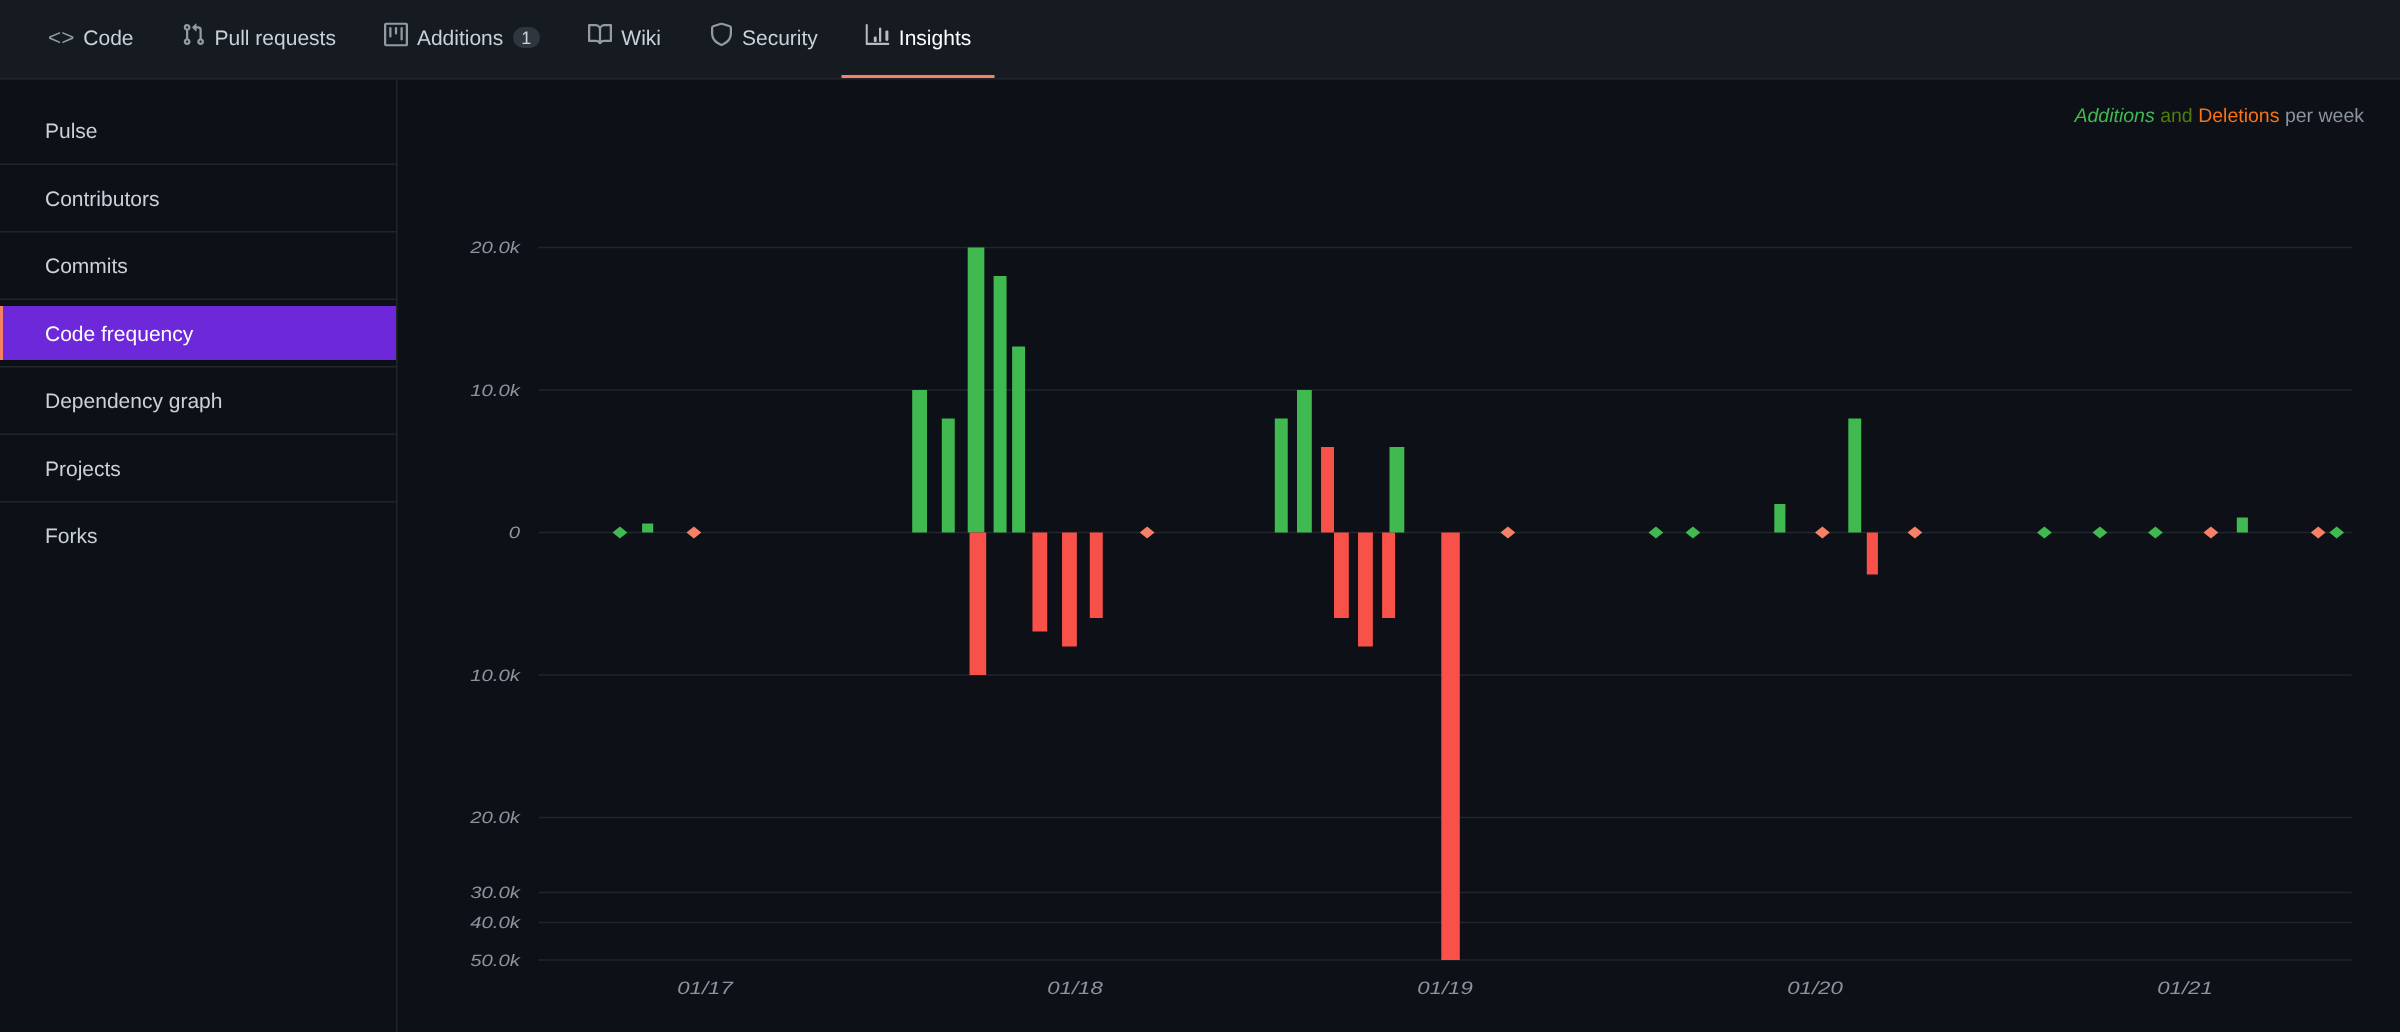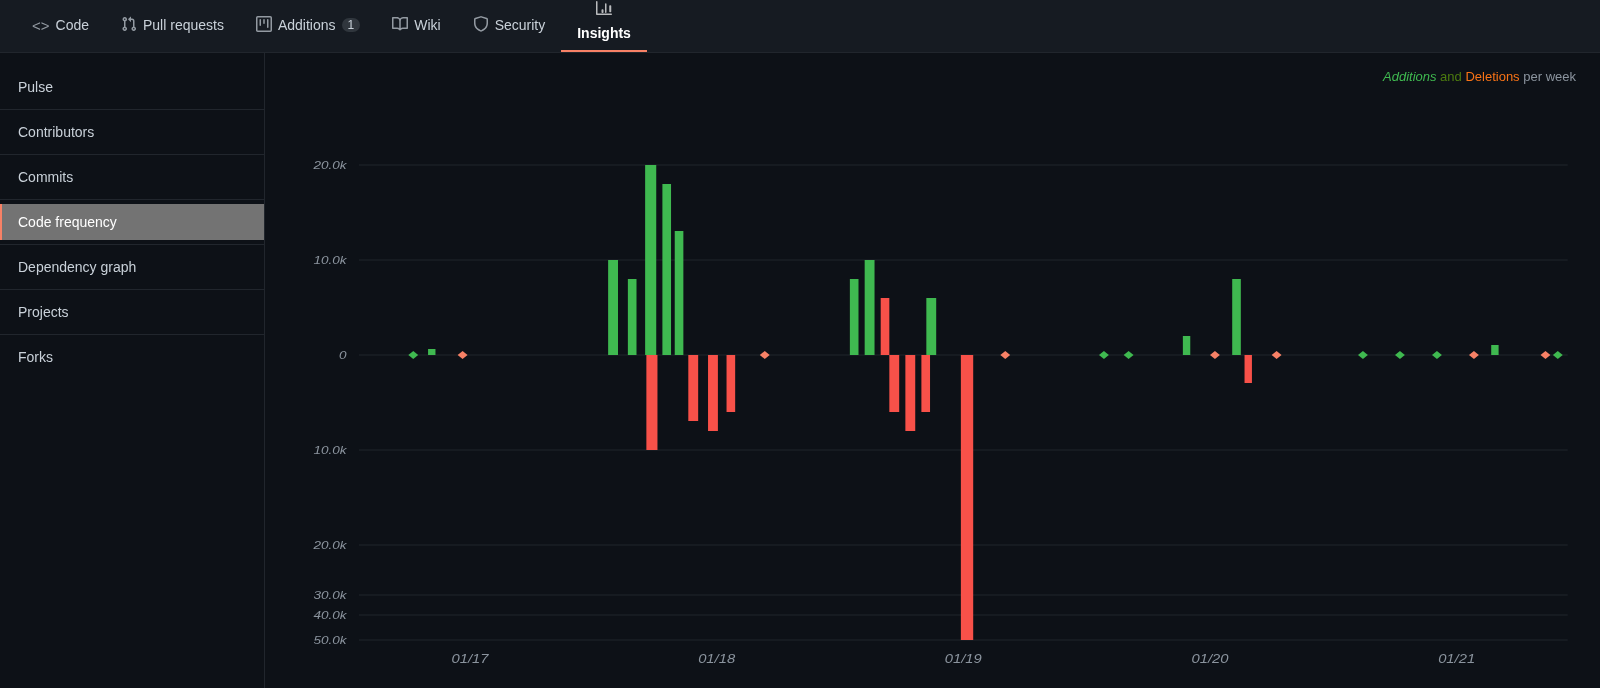--- a/index.html
+++ b/index.html
@@ -30,22 +30,21 @@
       height: 100%;
       color: #c9d1d9;
       cursor: pointer;
       border-bottom: 2px solid transparent;
       white-space: nowrap;
       font-size: 14px;
     }
     .nav-item.active {
       color: #fff;
       border-bottom: 2px solid #f78166;
-      font-weight: 700;
-      flex-direction: column;
+      font-weight: 400;
     }
     .nav-icon {
       opacity: 0.7;
       font-size: 15px;
     }
     .badge {
       background: #30363d;
       border-radius: 20px;
       padding: 0 6px;
       font-size: 12px;
@@ -60,28 +59,28 @@
 
     
     .sidebar {
       width: 265px;
       padding: 16px 0;
       border-right: 1px solid #21262d;
       flex-shrink: 0;
     }
     .sidebar-item {
       display: block;
-      padding: 10px 16px;
+      padding: 10px 28px;
       color: #c9d1d9;
       cursor: pointer;
       border-left: 2px solid transparent;
       font-size: 14px;
     }
     .sidebar-item.active {
-      background: #737373;
+      background: #6d28d9;
       color: #fff;
       border-left: 2px solid #f78166;
     }
     .sidebar-divider {
       border: none;
       border-top: 1px solid #21262d;
       margin: 4px 0;
     }
 
     

